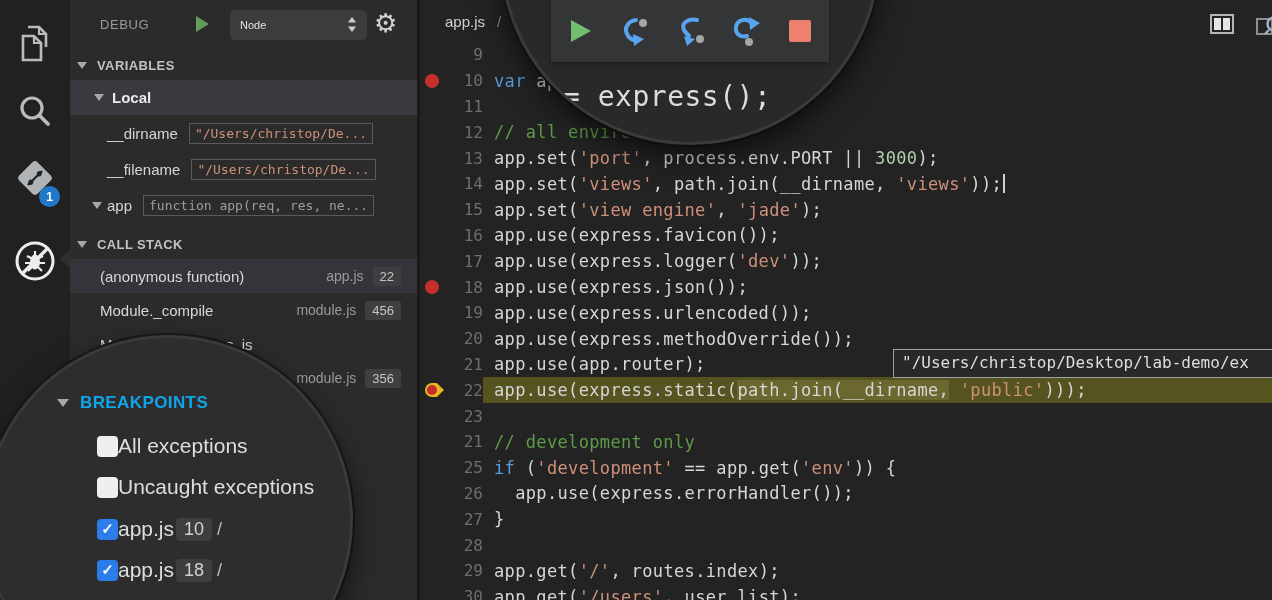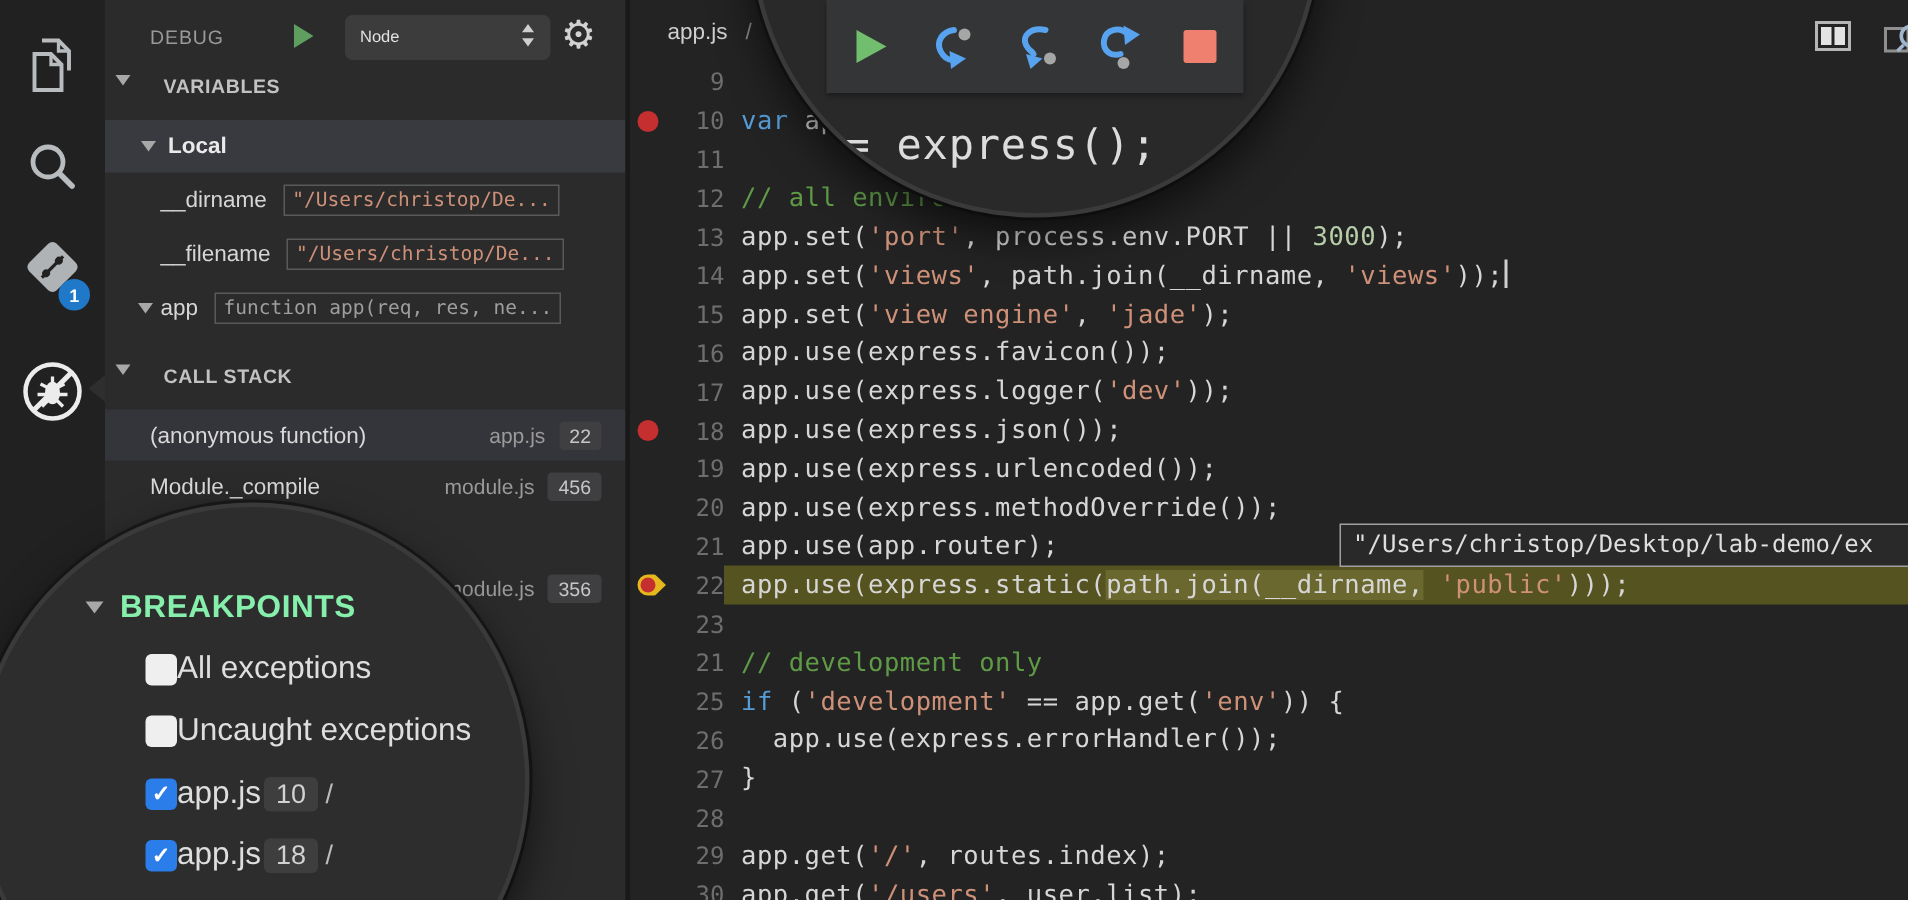--- a/index.html
+++ b/index.html
@@ -20,23 +20,23 @@
   #sidebar{position:absolute;left:70px;top:0;width:347px;height:600px;background:#2b2b2c;overflow:hidden;z-index:1}
   .sb-top{position:relative;height:50px}
   .sb-title{position:absolute;left:30px;top:17px;font-size:13px;color:#9a9a9a;letter-spacing:.6px}
   .play-btn{position:absolute;left:124px;top:14px;cursor:pointer}
   .cfg{position:absolute;left:160px;top:10px;width:137px;height:30px;background:#3c3c3d;border-radius:5px;
        display:flex;align-items:center;justify-content:space-between;padding:0 10px;cursor:pointer}
   .cfg span{font-size:11px;color:#e2e2e2}
   .gear{position:absolute;left:304px;top:8px;font-size:26px;color:#d2d2d2;cursor:pointer;line-height:30px}
   .tw{width:0;height:0;border-left:5px solid transparent;border-right:5px solid transparent;border-top:7px solid #a8a8a8;flex:none}
   .tw.hid{visibility:hidden}
-  .sec-h{height:30px;display:flex;align-items:flex-start;gap:22px;padding-left:7px}
+  .sec-h{height:30px;display:flex;align-items:center;gap:10px;padding-left:7px}
   .sec-h .st{font-size:13px;font-weight:bold;color:#c2c2c2;letter-spacing:.4px}
-  .sec-h.cs{margin-top:20px}
+  .sec-h.cs{margin-top:6px}
   .scope-row{height:35px;background:#393940;display:flex;align-items:center;gap:8px;padding-left:24px}
   .scope-lab{font-size:15px;font-weight:bold;color:#eaeaea}
   .var-row{height:36px;display:flex;align-items:center;padding-left:22px;white-space:nowrap}
   .var-row .tw{margin-right:5px}
   .var-label{font-size:15px;color:#d6d6d6;margin-right:11px}
   .var-value{font-size:13px;border:1px solid #5a5a5a;padding:2px 5px;white-space:nowrap}
   .val-str{color:#ce9178}
   .val-fn{color:#9e9e9e}
   .cs-row{height:34px;display:flex;align-items:center;padding:0 16px 0 30px}
   .cs-row.selected{background:#34343b}
@@ -69,21 +69,21 @@
         box-shadow:0 12px 28px rgba(0,0,0,.6),0 0 0 2px #1a1a1a;z-index:10;overflow:hidden}
   .lens-tb{left:500px;top:-235px;width:380px;height:380px;background:#29292a}
   .dbg-toolbar{position:absolute;left:48px;top:232px;width:278px;height:62px;background:#343536;
                display:flex;align-items:center;gap:24px;padding-left:14px;
                box-shadow:0 2px 4px rgba(0,0,0,.35)}
   .tb-btn{cursor:pointer;display:flex}
   .mag-code{position:absolute;left:60px;top:312px;font-size:28px;color:#dcdcdc;letter-spacing:.5px;white-space:nowrap}
   .lens-bp{left:-17px;top:335px;width:370px;height:370px;background:#2d2d2e}
   .bp-h{position:absolute;left:71px;top:55px;display:flex;align-items:center;gap:11px}
   .bp-h .tw{border-left-width:6px;border-right-width:6px;border-top-width:8px}
-  .bp-h .st{font-size:21px;font-weight:bold;color:#86efac;letter-spacing:.4px}
+  .bp-h .st{font-size:17px;font-weight:bold;color:#0ea5e9;letter-spacing:.4px}
   .bp-row{position:absolute;left:111px;display:flex;align-items:center;white-space:nowrap}
   .cb{width:21px;height:21px;border-radius:4px;background:#efefef;cursor:pointer;flex:none;
       display:flex;align-items:center;justify-content:center}
   .cb.on{background:#2b7de9;color:#fff;font-size:15px;font-weight:bold}
   .bp-label{font-size:21px;color:#dedede}
   .bp-badge{font-size:18px;color:#d2d2d2;background:#3e3e3f;border-radius:4px;padding:1px 8px;margin-left:2px}
   .bp-path{font-size:18px;color:#bdbdbd;margin-left:5px}
 </style>
 </head>
 <body>

